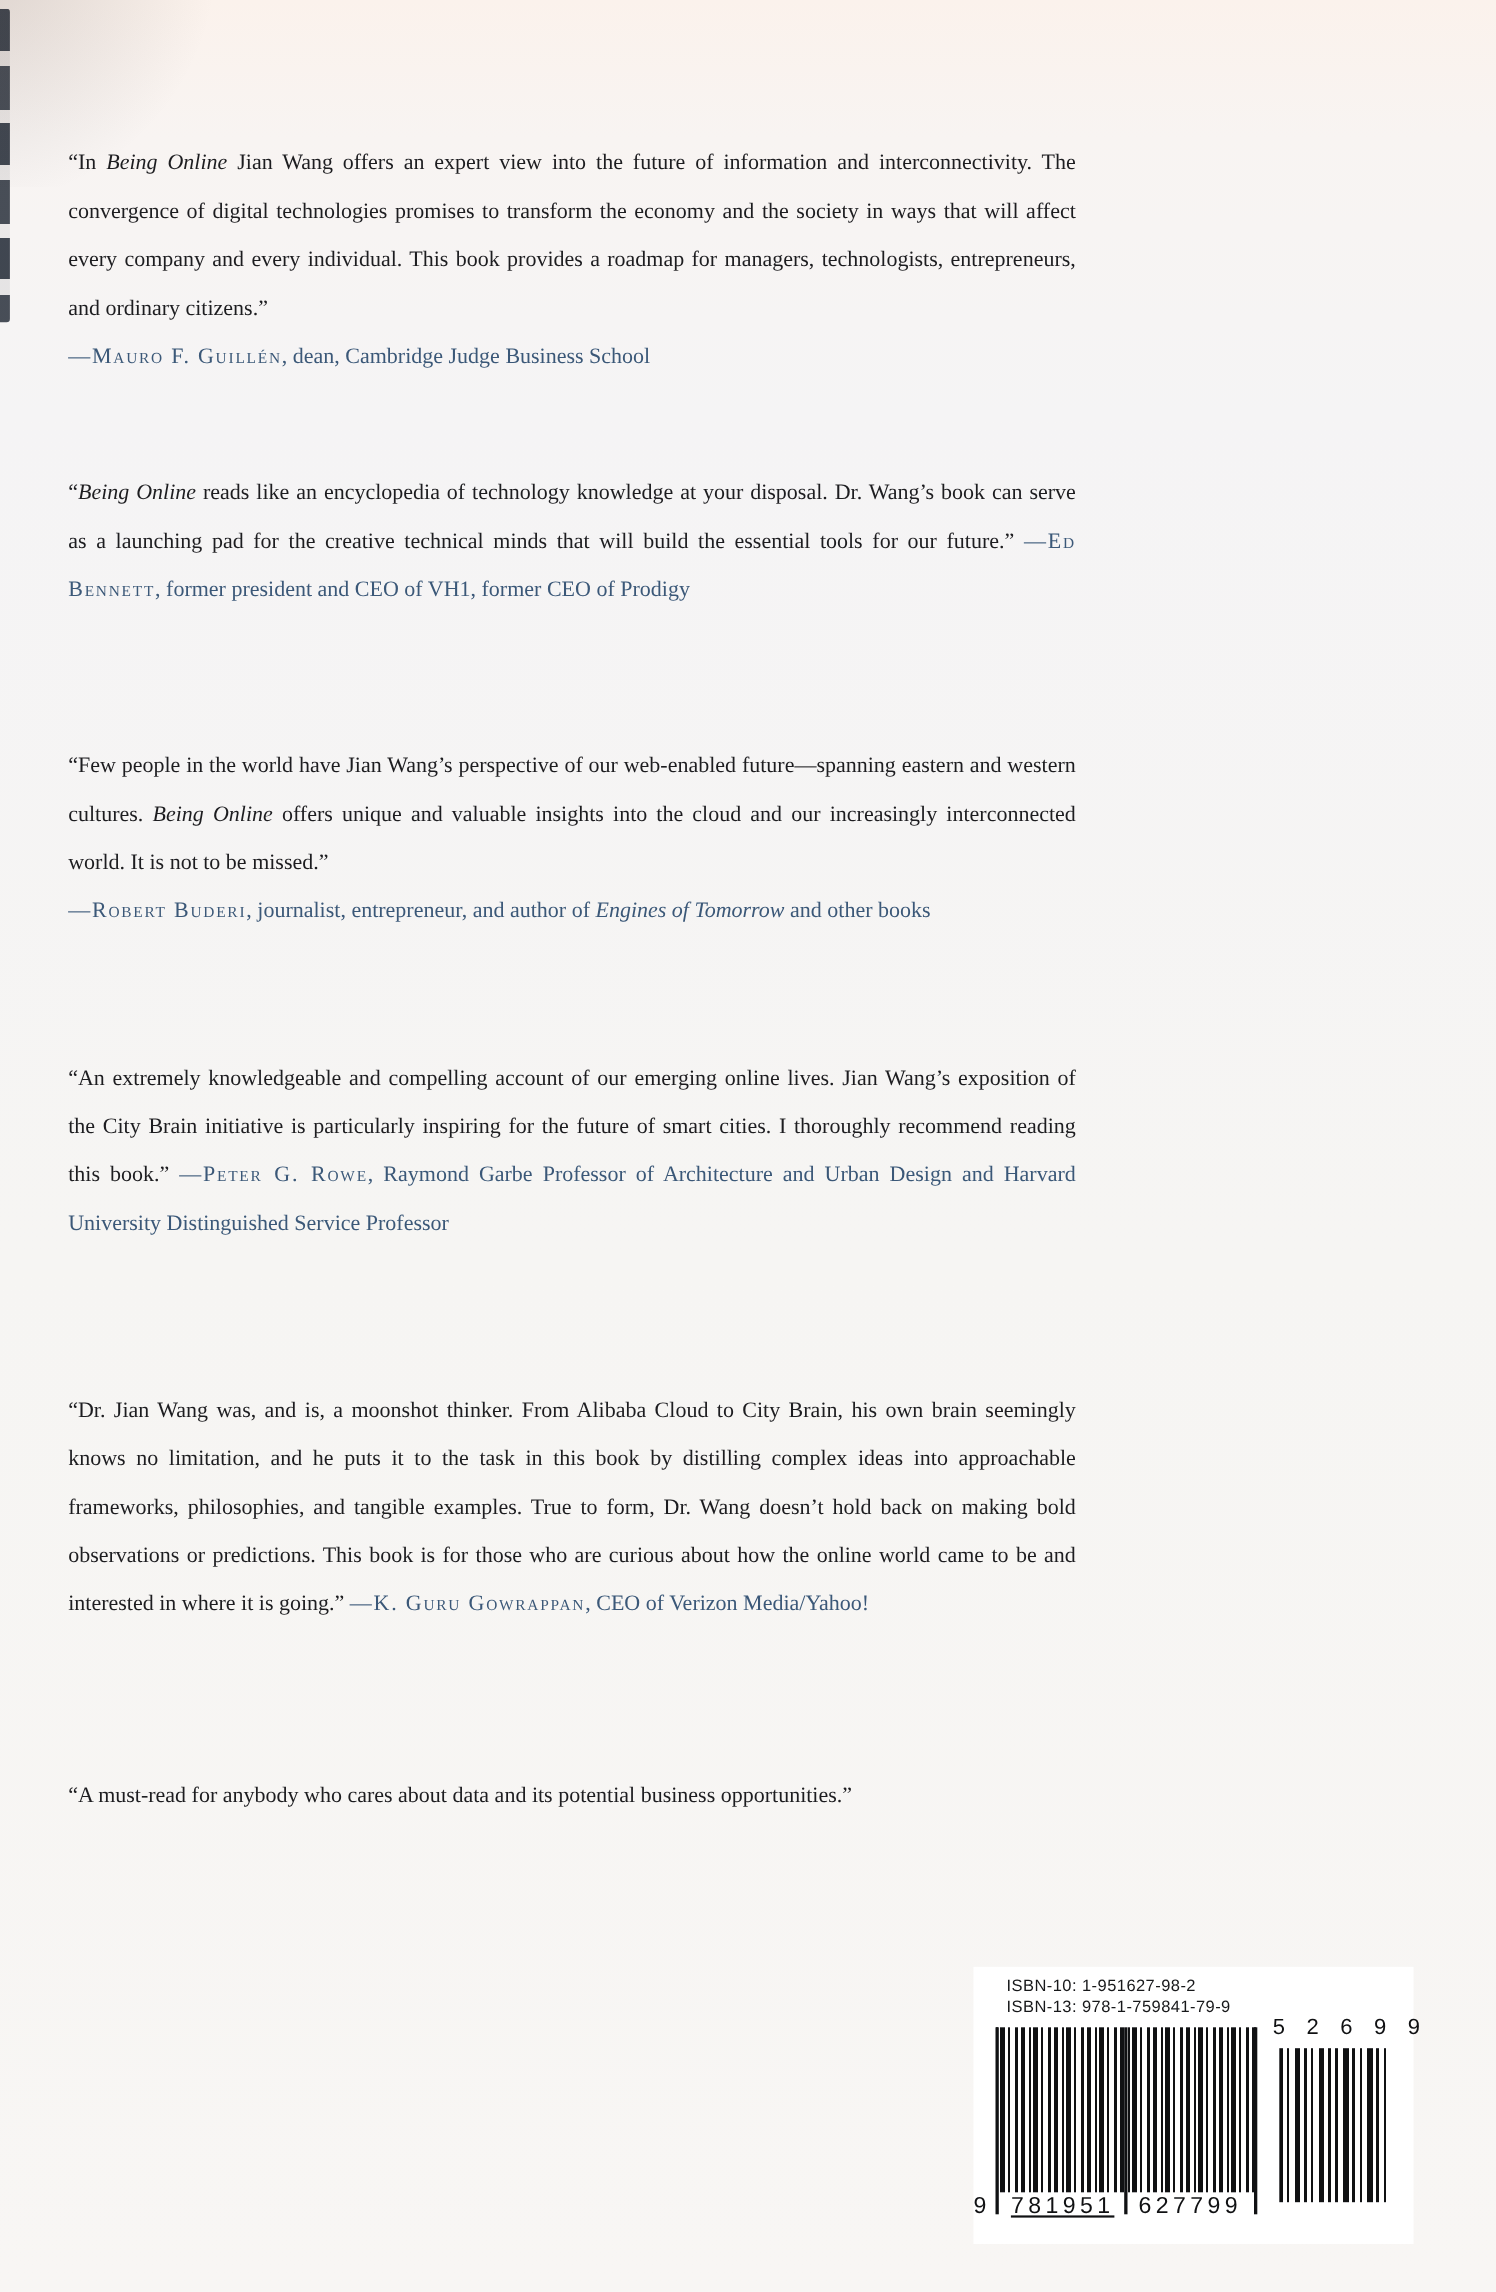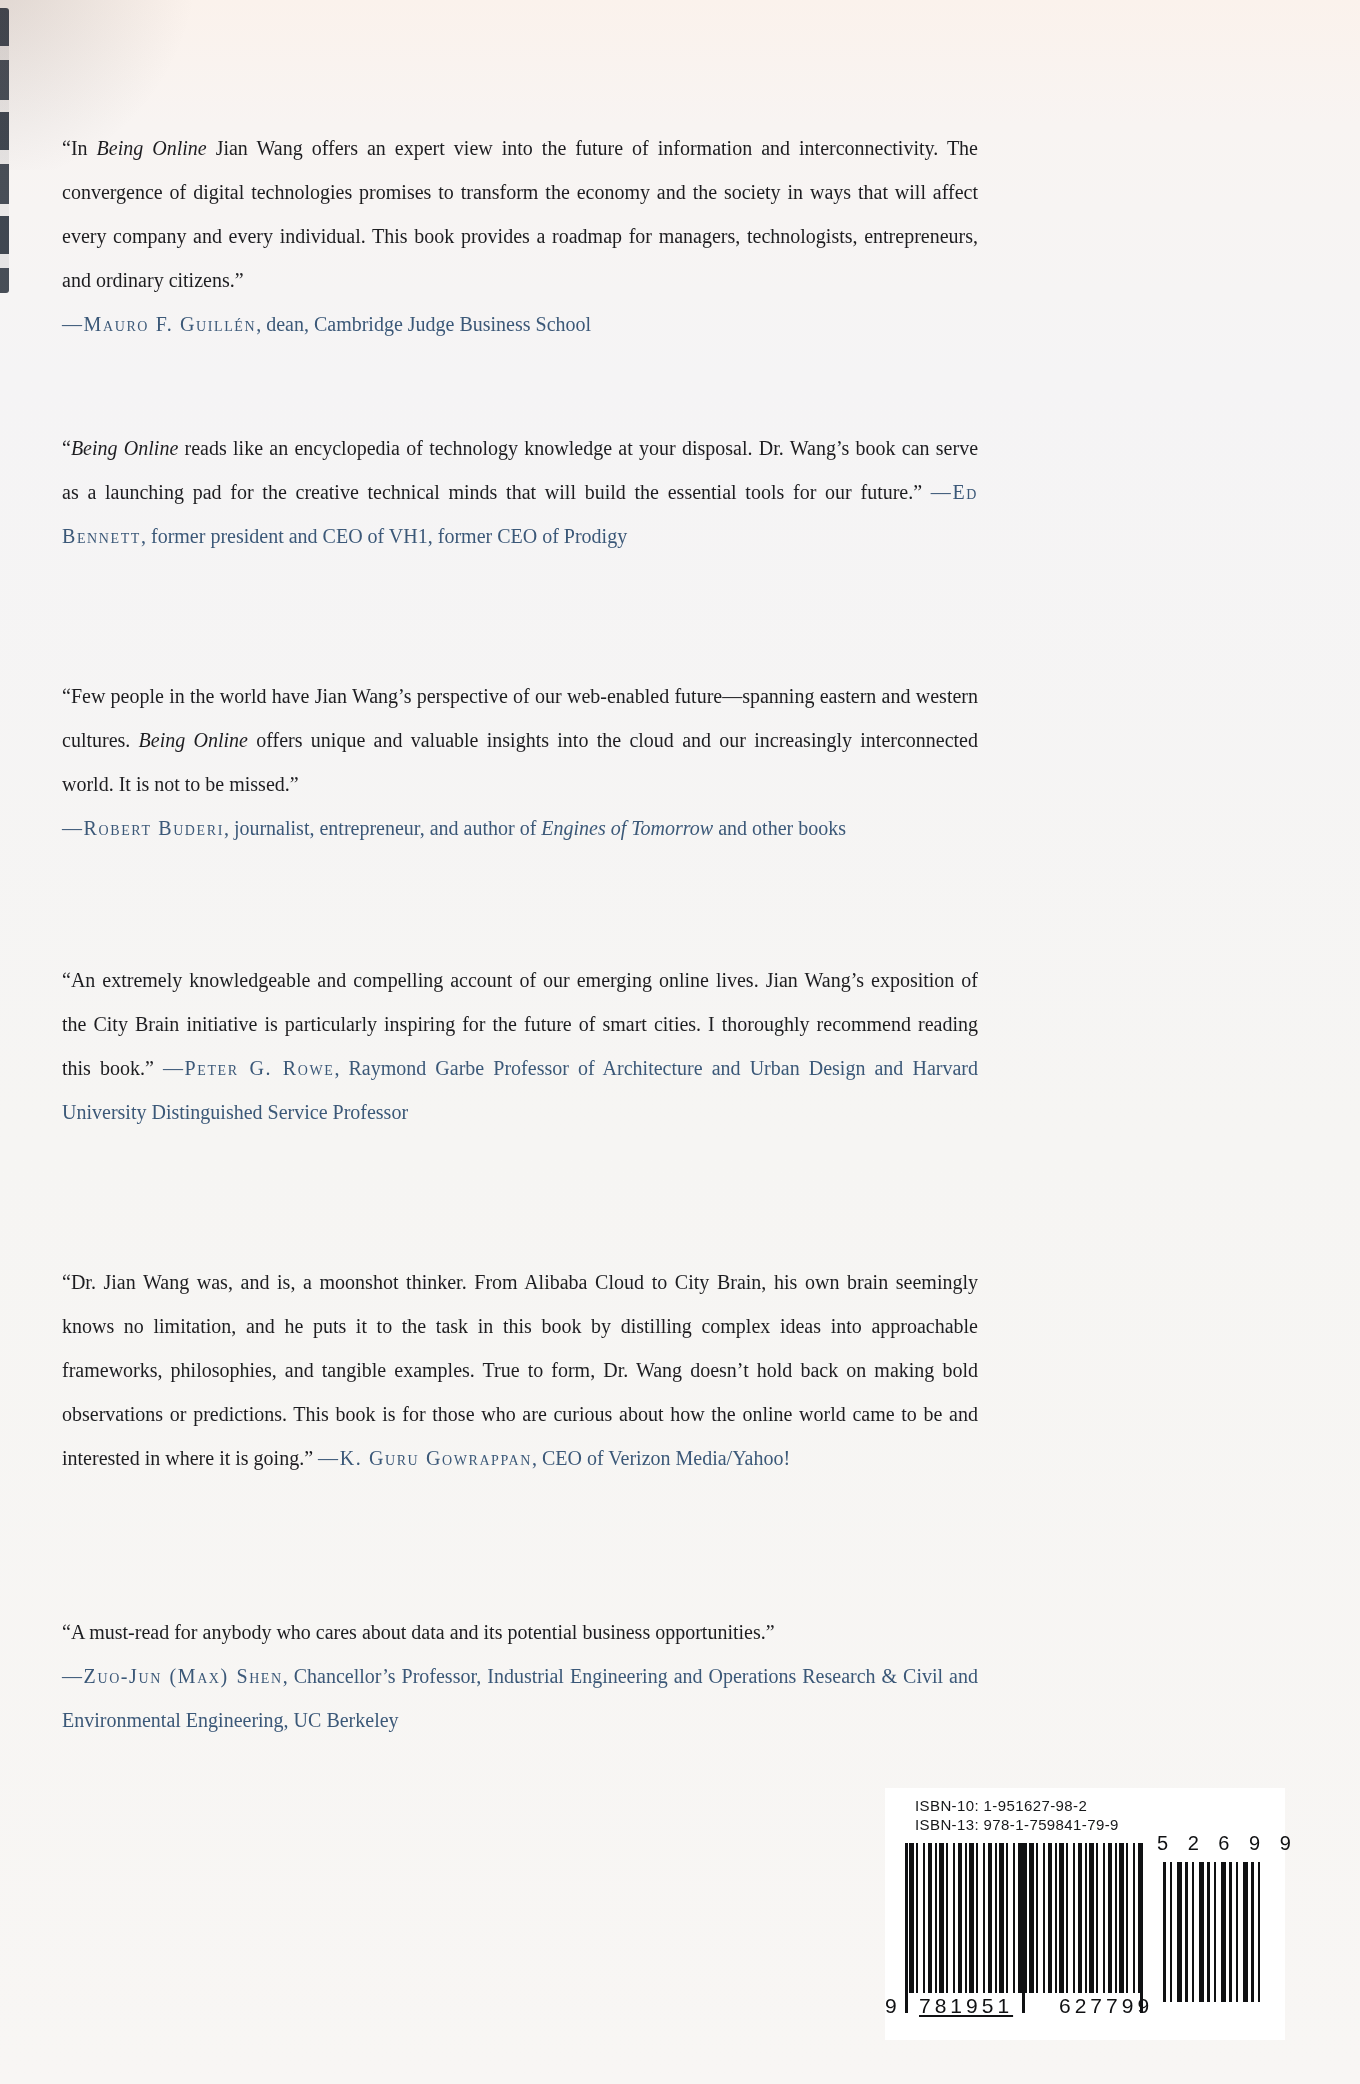--- a/index.html
+++ b/index.html
@@ -69,21 +69,21 @@
   .guard.g-left { left: 20px; }
   .guard.g-mid { left: 137px; }
   .guard.g-right { left: 255px; }
   .ean-digits {
     position: absolute; top: 206px;
     font-family: "Liberation Sans", sans-serif;
     font-size: 21px; color: #101113; letter-spacing: 4px; white-space: nowrap;
   }
   .d-check { left: 0px; letter-spacing: 0; }
   .d-left  { left: 34px; text-decoration: underline; }
-  .d-right { left: 150px; margin-left: 24px; }
+  .d-right { left: 150px; }
   .supp-code {
     position: absolute; left: 272px; top: 44px; width: 112px;
     font-family: "Liberation Sans", sans-serif;
     font-size: 20px; color: #101113; letter-spacing: 7px;
     text-align: left; white-space: nowrap;
   }
   .supp-bars {
     position: absolute; left: 278px; top: 74px;
     width: 102px; height: 140px;
     background: repeating-linear-gradient(90deg,
@@ -103,21 +103,21 @@
   <p class="quote" style="top:106px"><span>“In </span><span class="q-italic">Being Online</span><span> Jian Wang offers an expert view into the future of information and interconnectivity. The convergence of digital technologies promises to transform the economy and the society in ways that will affect every company and every individual. This book provides a roadmap for managers, technologists, entrepreneurs, and ordinary citizens.”</span><span class="attr-block"><span class="endorser">—Mauro F. Guillén</span><span class="affil">, dean, Cambridge Judge Business School</span></span></p>
 
   <p class="quote" style="top:406px"><span>“</span><span class="q-italic">Being Online</span><span> reads like an encyclopedia of technology knowledge at your disposal. Dr. Wang’s book can serve as a launching pad for the creative technical minds that will build the essential tools for our future.” </span><span class="endorser">—Ed Bennett</span><span class="affil">, former president and CEO of VH1, former CEO of Prodigy</span></p>
 
   <p class="quote" style="top:654px"><span>“Few people in the world have Jian Wang’s perspective of our web-enabled future—spanning eastern and western cultures. </span><span class="q-italic">Being Online</span><span> offers unique and valuable insights into the cloud and our increasingly interconnected world. It is not to be missed.”</span><span class="attr-block"><span class="endorser">—Robert Buderi</span><span class="affil">, journalist, entrepreneur, and author of </span><span class="affil-italic">Engines of Tomorrow</span><span class="affil"> and other books</span></span></p>
 
   <p class="quote" style="top:938px"><span>“An extremely knowledgeable and compelling account of our emerging online lives. Jian Wang’s exposition of the City Brain initiative is particularly inspiring for the future of smart cities. I thoroughly recommend reading this book.” </span><span class="endorser">—Peter G. Rowe</span><span class="affil">, Raymond Garbe Professor of Architecture and Urban Design and Harvard University Distinguished Service Professor</span></p>
 
   <p class="quote" style="top:1240px"><span>“Dr. Jian Wang was, and is, a moonshot thinker. From Alibaba Cloud to City Brain, his own brain seemingly knows no limitation, and he puts it to the task in this book by distilling complex ideas into approachable frameworks, philosophies, and tangible examples. True to form, Dr. Wang doesn’t hold back on making bold observations or predictions. This book is for those who are curious about how the online world came to be and interested in where it is going.” </span><span class="endorser">—K. Guru Gowrappan</span><span class="affil">, CEO of Verizon Media/Yahoo!</span></p>
 
-  <p class="quote" style="top:1590px"><span>“A must-read for anybody who cares about data and its potential business opportunities.”</span><span class="attr-block"><span class="endorser">—Zuo-Jun (Max) Shen</span><span class="affil">, Chancellor’s Professor, Industrial Engineering and Operations Research &amp; Civil and Environmental Engineering, UC Berkeley</span></span></p>
+  <p class="quote" style="top:1590px"><span>“A must-read for anybody who cares about data and its potential business opportunities.”</span></p>
 
   <div class="barcode-panel">
     <div class="isbn-lines">
       <div>ISBN-10: 1-951627-98-2</div>
       <div>ISBN-13: 978-1-759841-79-9</div>
     </div>
     <div class="bc-bars"></div>
     <div class="guard g-left"></div>
     <div class="guard g-mid"></div>
     <div class="guard g-right"></div>

